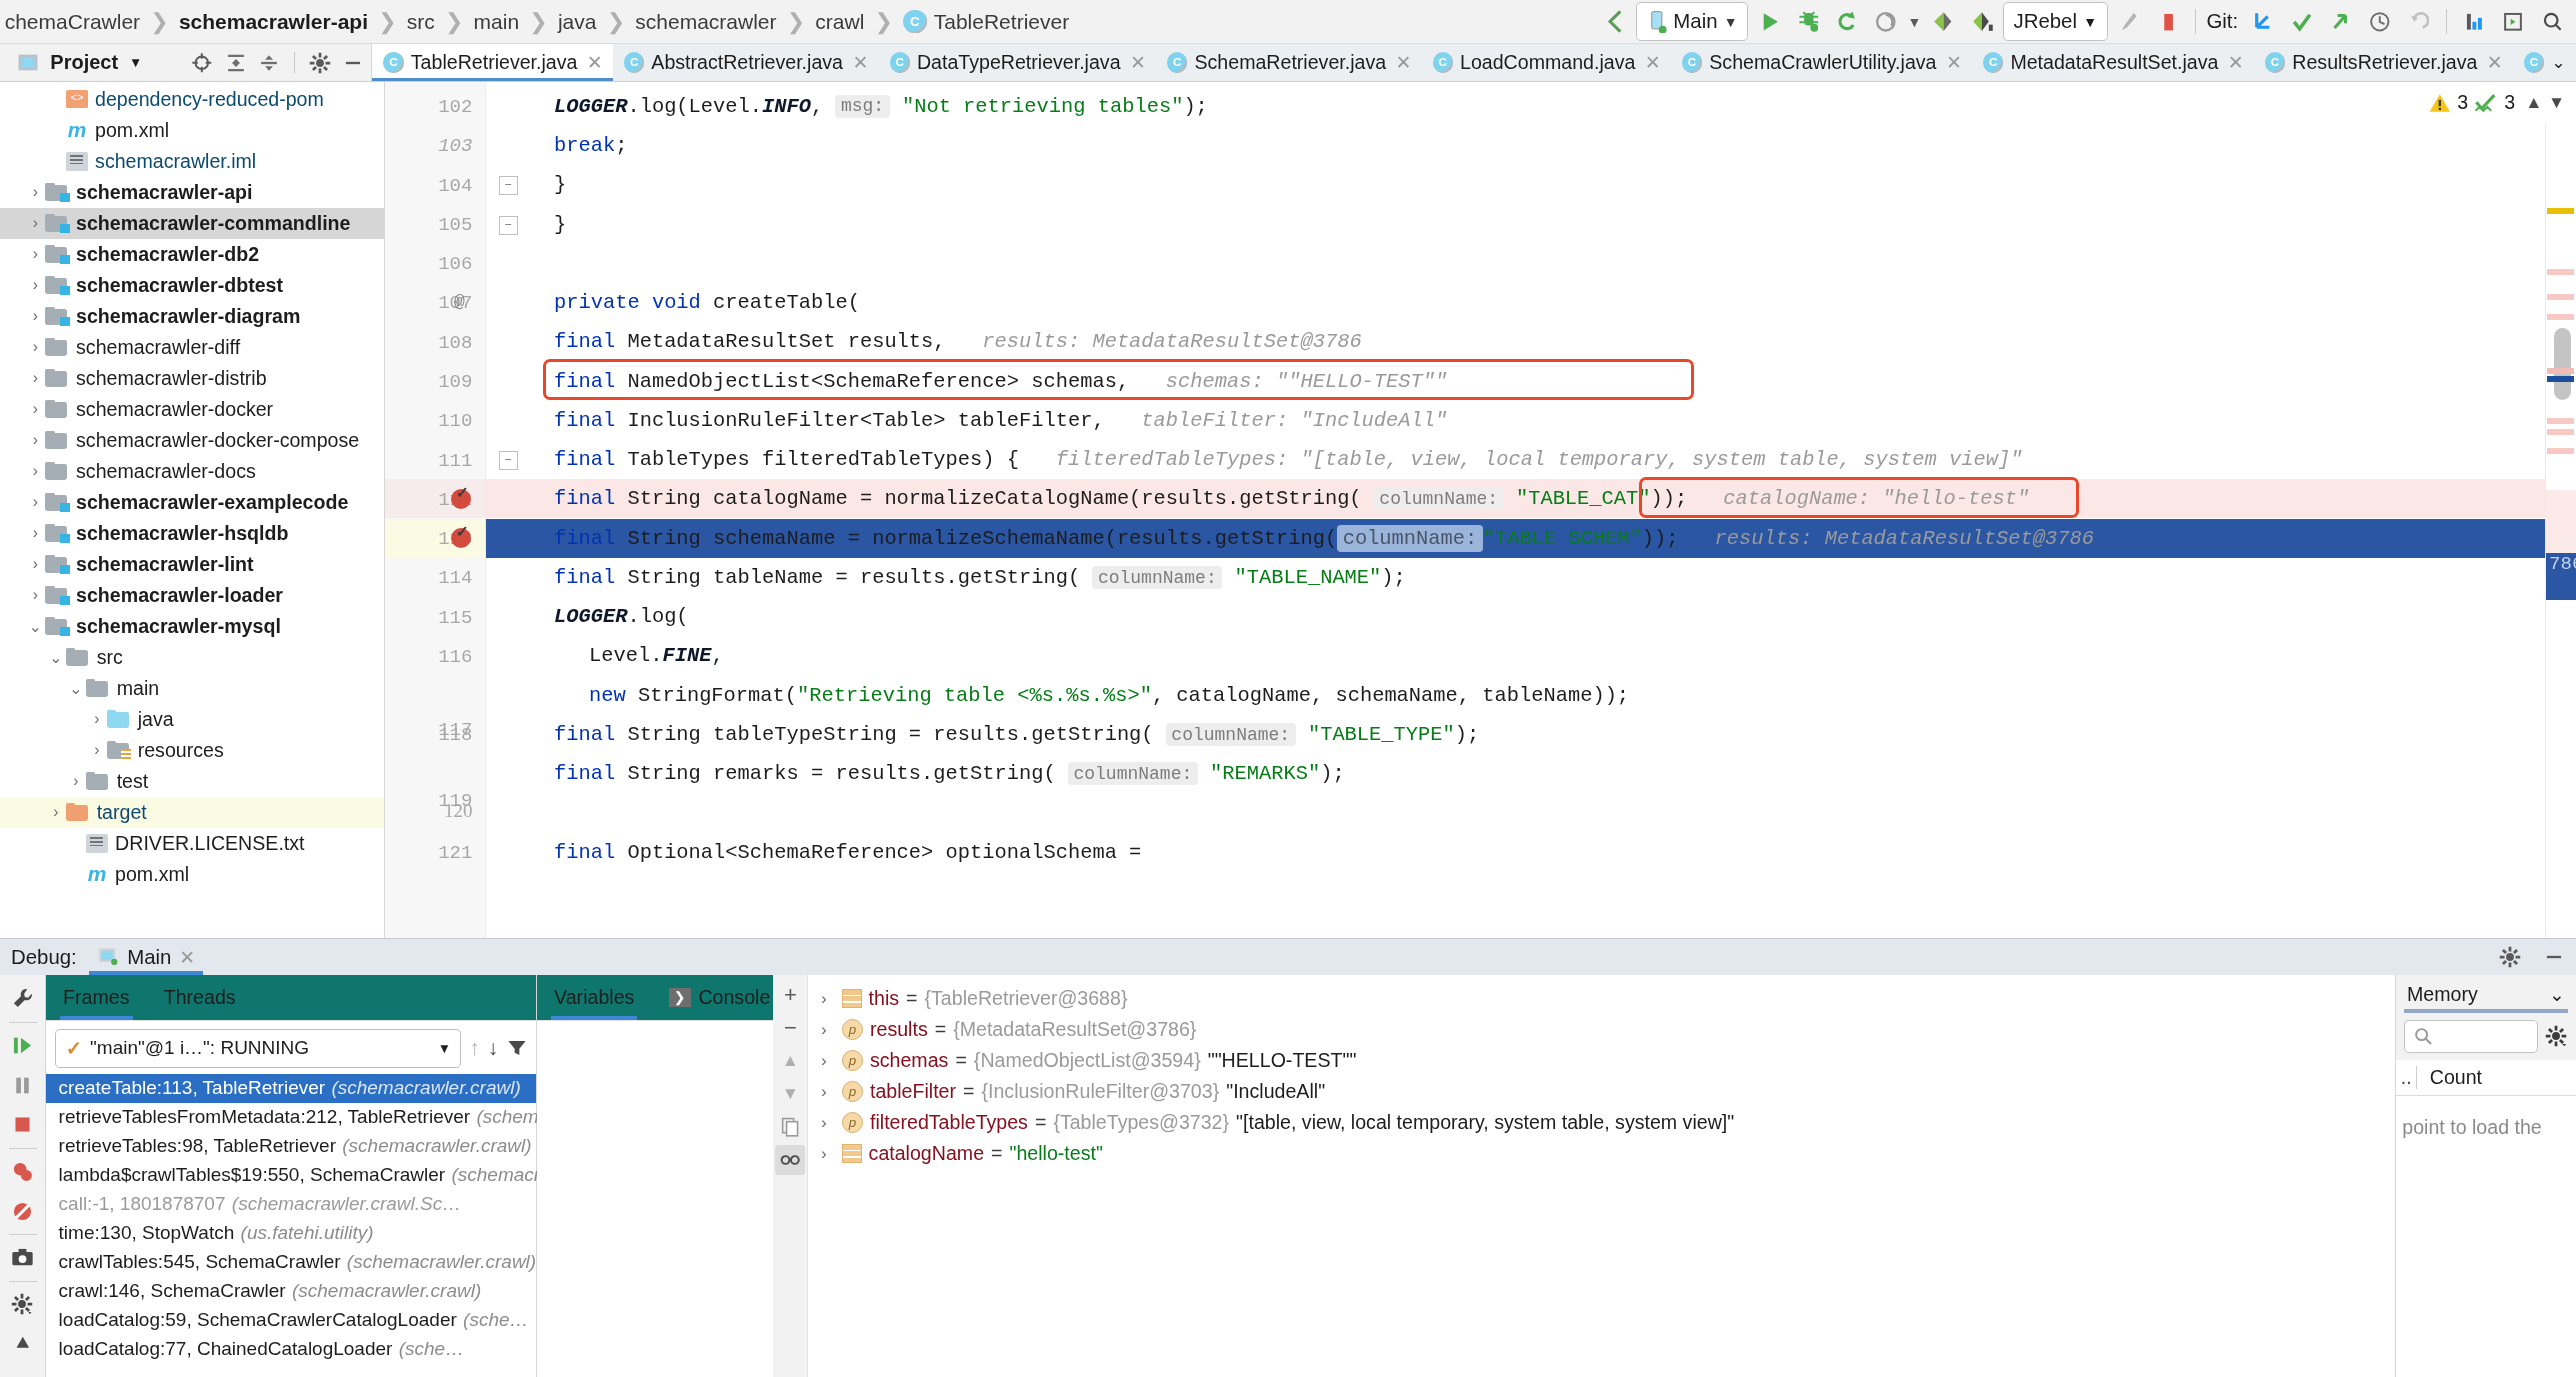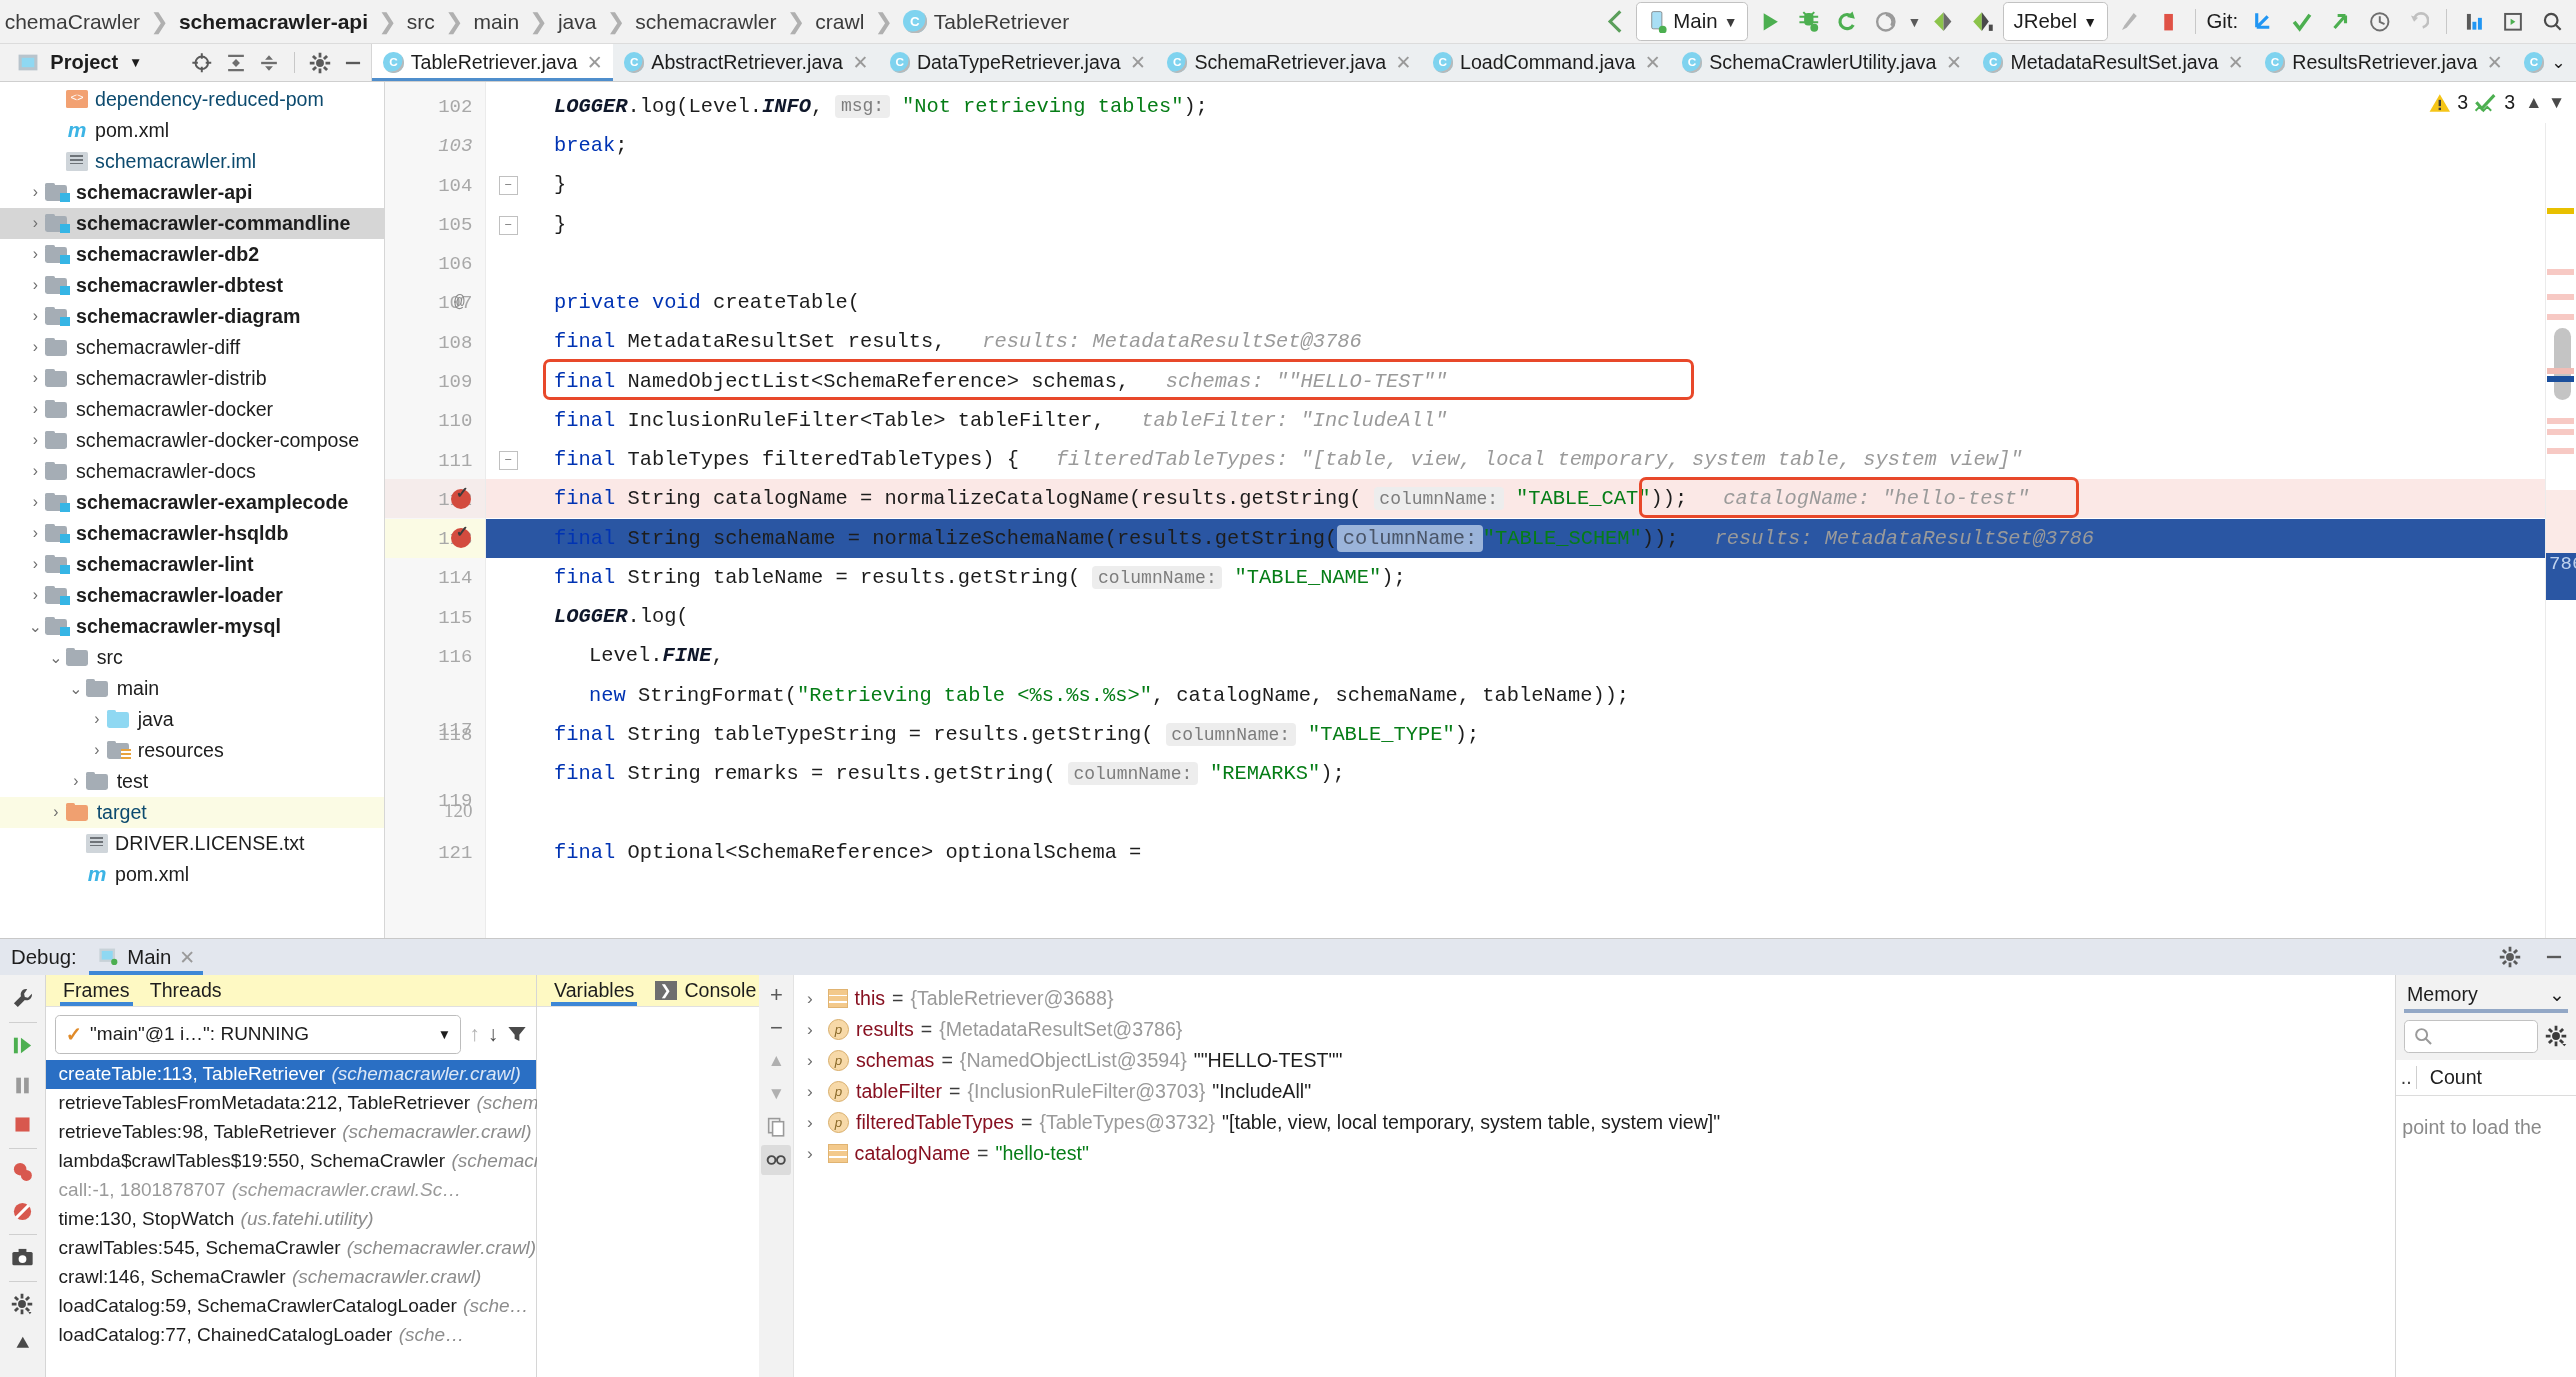--- a/index.html
+++ b/index.html
@@ -121,22 +121,22 @@
   #dbghdr .tabsel:after { content:""; position:absolute; left:0; right:0; bottom:0;
             height:3.9px; background:#3d87d6; }
   #dbgbody { flex:1; display:flex; }
   #dbgrail { width:46px; background:#f2f2f2; border-right:0.8px solid #d6d6d6;
              display:flex; flex-direction:column; align-items:center;
              padding-top:4.7px; gap:1.6px; flex:none; }
   .drbtn { width:41px; height:38px; display:flex; align-items:center; justify-content:center; }
   .drsep { width:28px; height:0.8px; background:#cfcfcf; margin:2.4px 0; }
   #framescol { width:491px; border-right:0.8px solid #d6d6d6; display:flex;
                flex-direction:column; flex:none; background:#fff; }
-  .tabstrip { height:32px; background:#fef9c3; display:flex; align-items:center;
-              gap:14px; padding-left:14px; border-bottom:0.8px solid #e0e0e0; }
+  .tabstrip { height:46px; background:#0f766e; display:flex; align-items:center;
+              gap:28px; padding-left:14px; border-bottom:0.8px solid #e0e0e0; }
   .ptab { font-size:19.6px; position:relative; height:100%; display:flex;
           align-items:center; padding:0 3.1px; }
   .ptab.on:after { content:""; position:absolute; left:0; right:0; bottom:0;
           height:3.9px; background:#3d87d6; }
   #threadsel { height:42px; margin:6.3px 7.9px 4.7px 9.4px; display:flex; align-items:center; gap:7.9px; }
   .selbox { flex:1; height:39px; border:0.8px solid #bdbdbd; border-radius:4.7px; background:#fff;
             display:flex; align-items:center; gap:7.9px; padding:0 9.4px; font-size:19px; }
   .frm { height:29px; display:flex; align-items:center; padding-left:12.6px;
          font-size:19px; white-space:nowrap; }
   .frm.sel { background:#2a6fc4; color:#fff; }

